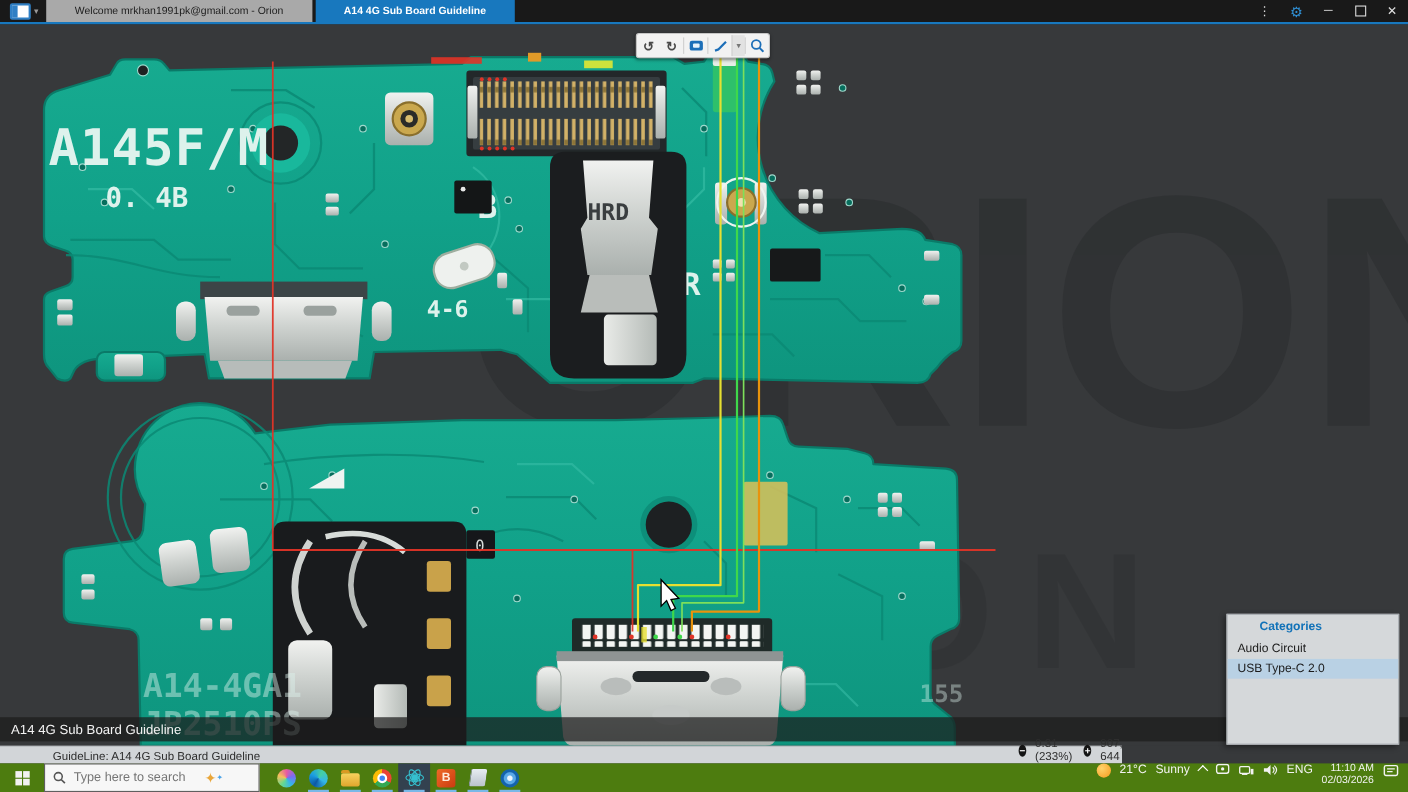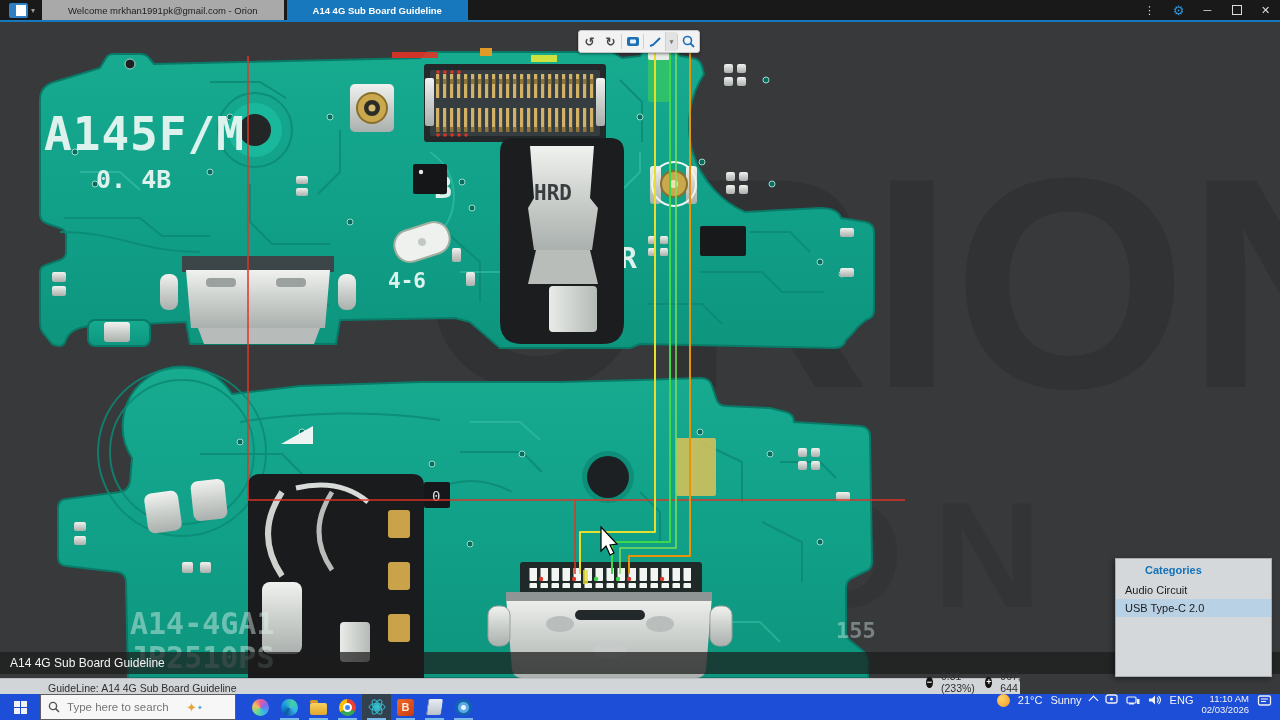--- a/index.html
+++ b/index.html
@@ -50,21 +50,21 @@
   
   .statusbar{position:absolute;left:0;top:678px;width:1020px;height:16px;background:#d2d5d8;
              border-top:1px solid #babec1;display:flex;align-items:flex-end;font-size:10.5px;
              color:#2e2e2e;z-index:50;box-sizing:border-box;padding-left:40px;}
   .sb-left{padding-left:8px;}
   .sb-zoom{position:absolute;left:926px;display:flex;align-items:center;gap:8px;}
   .sb-icon{width:11px;height:11px;border-radius:50%;background:#141414;color:#fff;font-size:9px;
            line-height:10px;text-align:center;font-weight:bold;}
 
   
-  .taskbar{position:absolute;left:0;top:694px;width:1280px;height:26px;background:#1d4ed8;
+  .taskbar{position:absolute;left:0;top:694px;width:1280px;height:26px;background:#4d7c0f;
            display:flex;align-items:stretch;z-index:90;}
   .tk-start{width:40px;display:flex;align-items:center;justify-content:center;}
   .win-logo{width:13px;height:13px;display:grid;grid-template-columns:6px 6px;grid-template-rows:6px 6px;gap:1px;}
   .win-logo span{background:#f2f2f2;}
   .search-box{width:180px;background:#f7f7f7;border:1px solid #5f5f5f;display:flex;align-items:center;
               gap:5px;padding:0 7px;}
   .search-box input{border:none;background:transparent;outline:none;font-size:11.5px;color:#4f4f4f;
                     width:112px;font-family:inherit;}
   .copilot-star{color:#e9a63a;font-size:13px;line-height:13px;}
   .copilot-star small{color:#4aa3e8;font-size:7px;vertical-align:top;}

